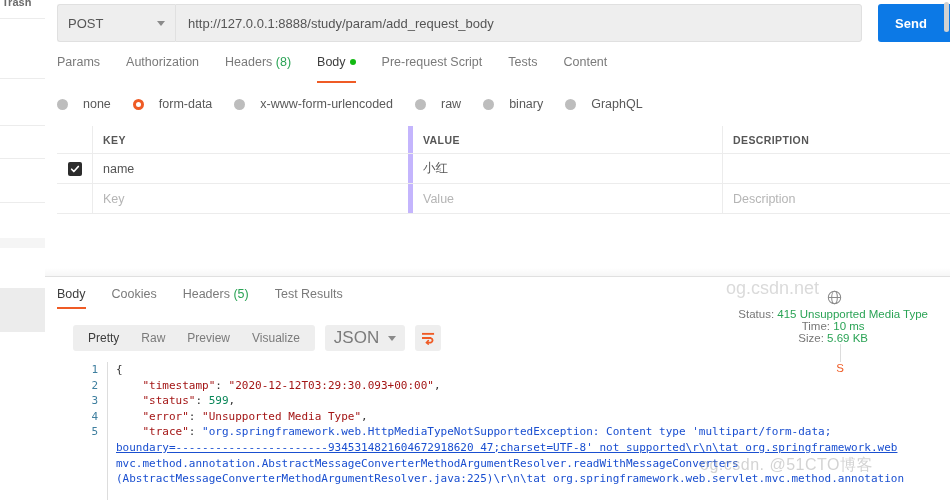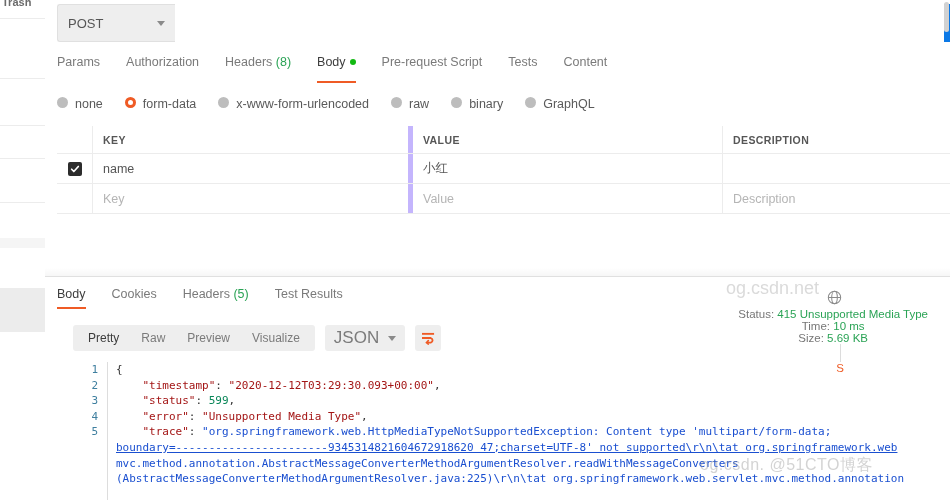--- a/index.html
+++ b/index.html
@@ -70,21 +70,21 @@
     content: ""; position: absolute; left: 0; right: 0; bottom: 0; height: 2.5px; background: #ef5b25;
   }
   .cnt { color: #2aa355; }
   .greendot {
     display: inline-block; width: 6px; height: 6px; border-radius: 50%;
     background: #12b912; margin-left: 4px; vertical-align: 1px;
   }
 
   
   .radios { position: absolute; left: 12px; top: 93px; height: 22px; display: flex; align-items: center; }
-  .radio { display: flex; align-items: flex-start; margin-right: 22px; white-space: nowrap; }
+  .radio { display: flex; align-items: center; margin-right: 22px; white-space: nowrap; gap: 8px; }
   .rdot {
     width: 11px; height: 11px; border-radius: 50%; background: #bdbdbd; margin-right: 7px; flex: none;
   }
   .radio.sel .rdot { background: #ffffff; border: 3px solid #ef5b25; width: 11px; height: 11px; }
   .rlabel { font-size: 12.5px; color: #5a5a5a; }
 
   
   .kvtable { position: absolute; left: 12px; top: 126px; right: 0; }
   .kvrow { display: flex; height: 30px; border-bottom: 1px solid #ececec; }
   .kvrow.head { height: 28px; }
@@ -177,20 +177,22 @@
     <div class="sb-block" style="top:288px;height:44px"></div>
   </div>
 
   <div class="main">
 
     <div class="urlbar">
       <div class="method">
         <span class="method-label">POST</span>
         <span class="caret"></span>
       </div>
+      <div class="urlinput">http://127.0.0.1:8888/study/param/add_request_body</div>
+      <div class="send-btn">Send</div>
       <div class="send-caret">
         
       </div>
     </div>
     <div class="vscroll"></div>
 
     <div class="req-tabs">
       <div class="rt"><span>Params</span></div>
       <div class="rt"><span>Authorization</span></div>
       <div class="rt"><span>Headers</span> <span class="cnt">(8)</span></div>

